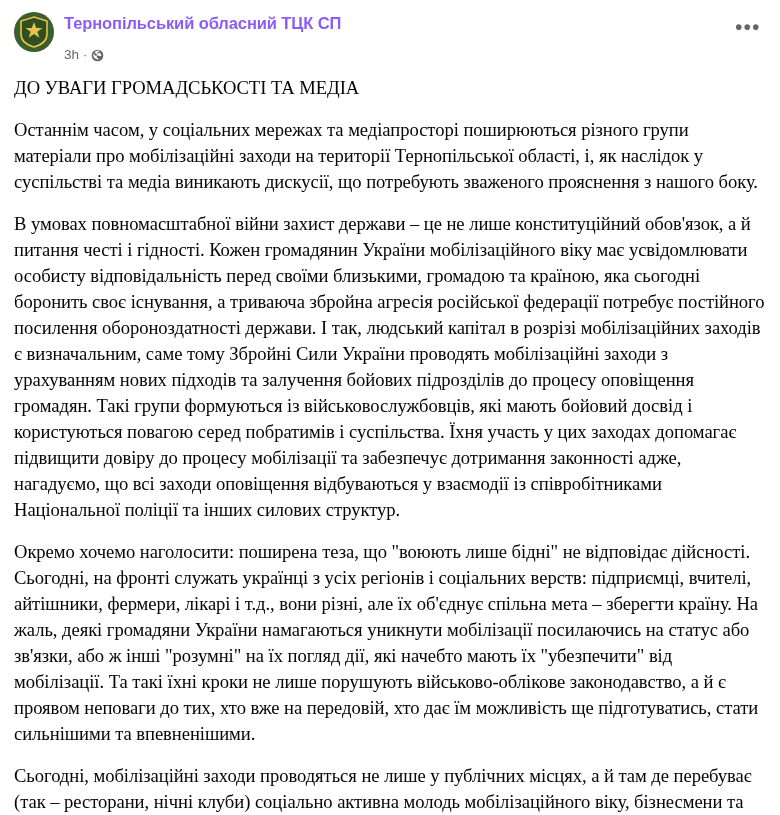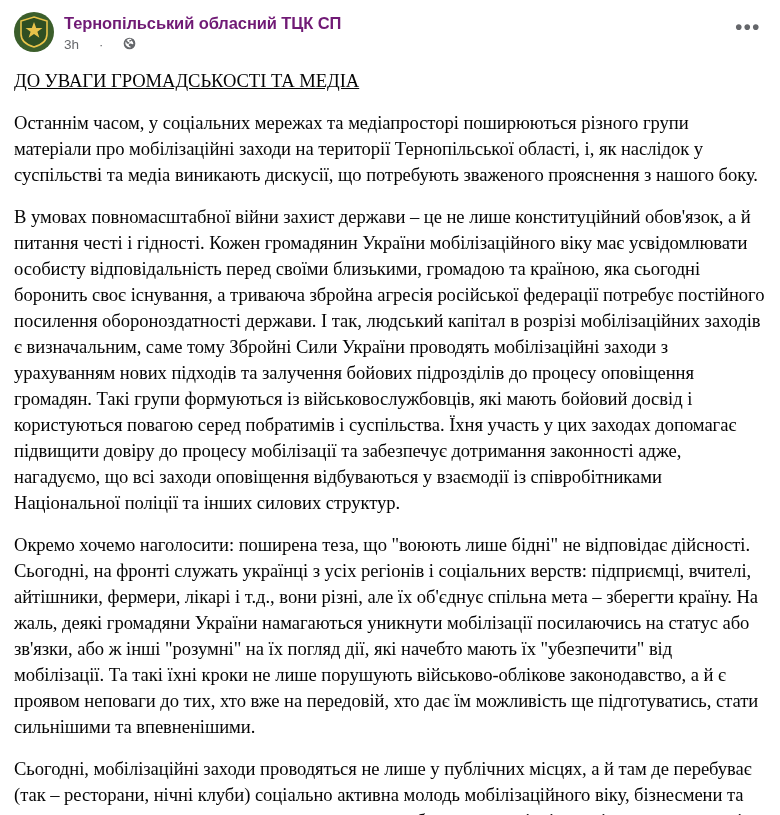--- a/index.html
+++ b/index.html
@@ -40,29 +40,29 @@
   .avatar svg { display:block; }
   .header-text {
     display: flex;
     flex-direction: column;
     justify-content: center;
     padding-top: 1px;
   }
   .page-name {
     font-size: 16.5px;
     font-weight: bold;
-    color: #701a75;
+    color: #8b5cf6;
     line-height: 20px;
     letter-spacing: -0.1px;
   }
   .meta-line {
     display: flex;
-    align-items: flex-start;
-    gap: 20px;
-    margin-top: 4px;
+    align-items: center;
+    gap: 4px;
+    margin-top: 14px;
     font-size: 13.5px;
     color: #65676b;
     line-height: 16px;
   }
   .meta-line .dot {
     font-size: 13px;
     color: #65676b;
     line-height: 16px;
   }
   .globe-icon {
@@ -94,21 +94,20 @@
     font-size: 18.6px;
     line-height: 26px;
     color: #050505;
     letter-spacing: -0.05px;
   }
   .post-body p {
     margin: 0 0 16px 0;
     text-align: left;
   }
   .post-body p.headline {
-    text-decoration: underline;
   }
   .post-body p:last-child {
     margin-bottom: 0;
   }
 </style>
 </head>
 <body>
 
 <div class="post">
 

